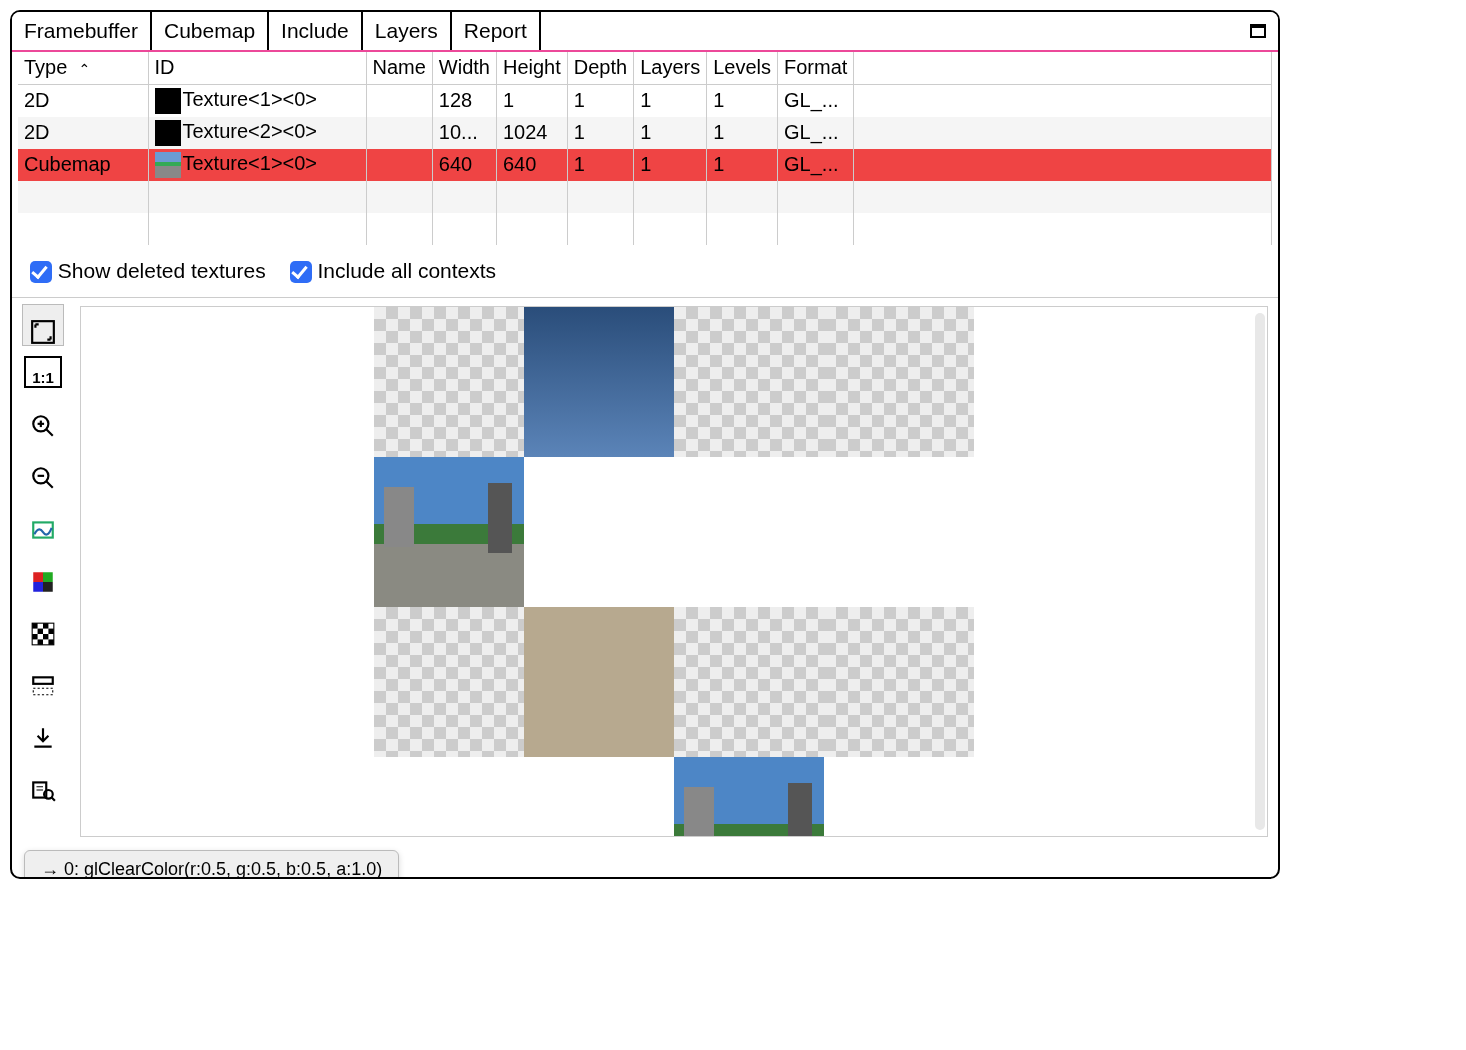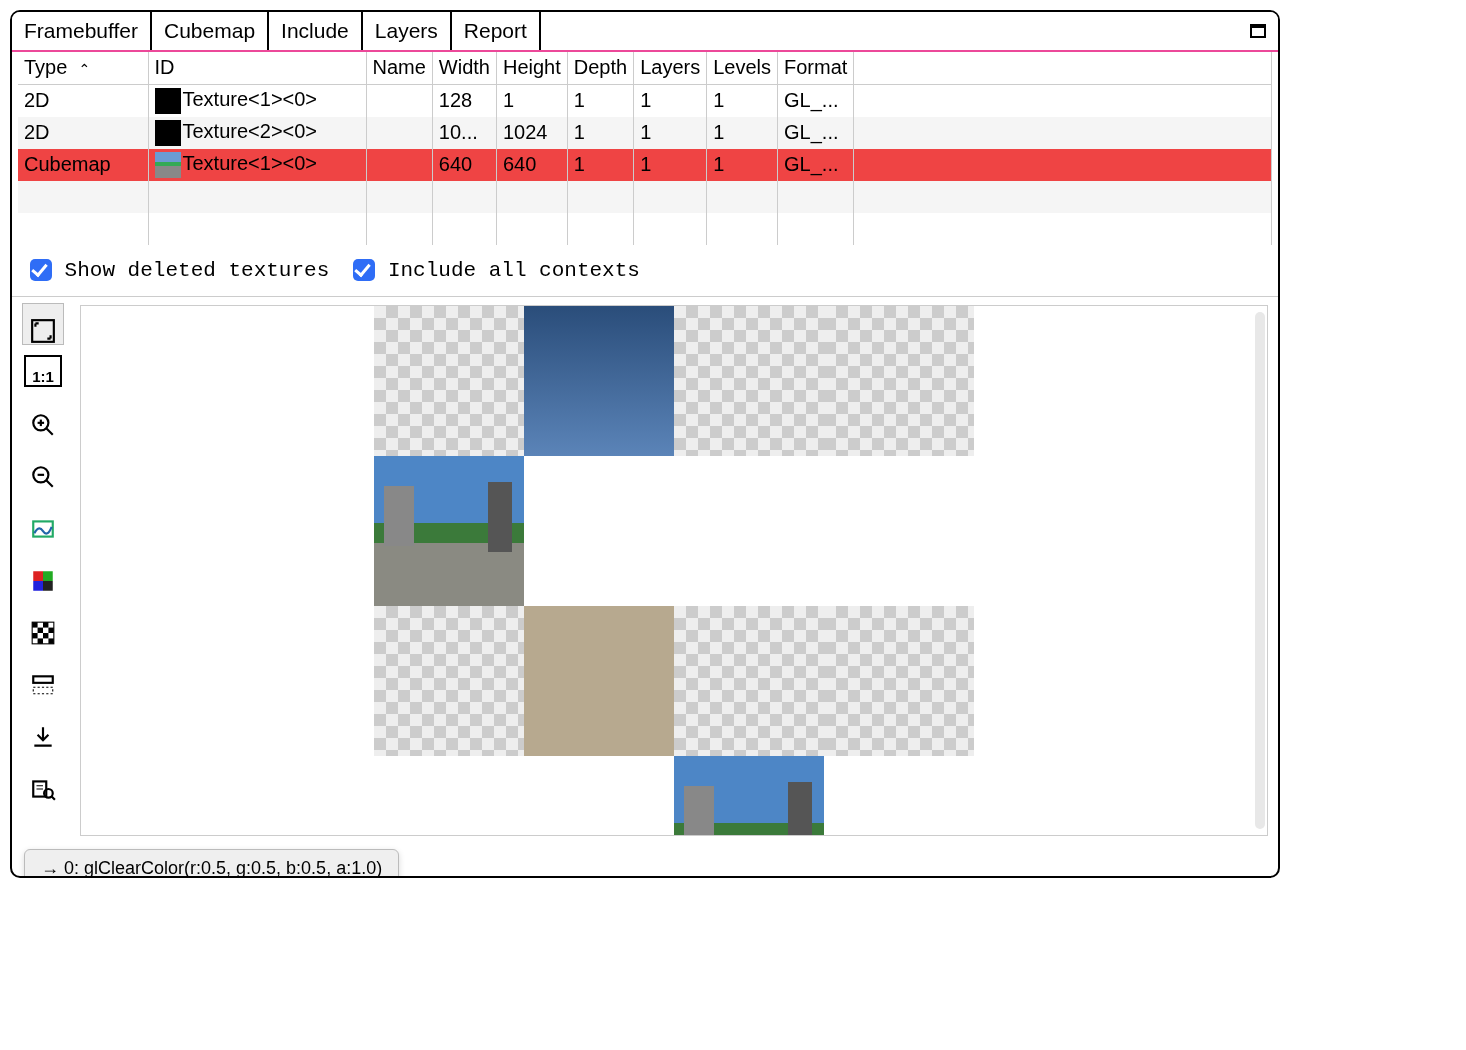--- a/index.html
+++ b/index.html
@@ -55,21 +55,21 @@
     white-space: nowrap;
     overflow:hidden; text-overflow:ellipsis;
   }
   table.textable th { font-weight: 400; border-bottom: 1px solid #ccc; margin-left: 40px; }
   table.textable tr.even { background: #f5f5f5; }
   table.textable tr.selected { background: #ef4444; }
   .swatch { display:inline-block; width:26px; height:26px; vertical-align:middle; margin-right:2px;}
   .swatch.black { background:#000; }
   .swatch.thumb { background: linear-gradient(#6b9bd2 40%, #3a5 40% 55%, #888 55%); }
   .sortcaret { font-size:14px; }
-  .checkrow { padding: 14px 18px; display:flex; gap: 24px; align-items:flex-start; font-size:21px;font-family:Liberation Mono, monospace; }
+  .checkrow { padding: 14px 18px; display:flex; gap: 24px; align-items:flex-start; font-size:21px; }
   .chk { width:22px; height:22px; border-radius:5px; background:#2f6df6; position:relative; display:inline-block; vertical-align:middle; }
   .chk::after { content:""; position:absolute; left:5px; top:2px; width:6px; height:12px; border:solid #fff; border-width:0 3px 3px 0; transform:rotate(40deg);}
   .viewerwrap { border-top:1px solid #ccc; display:flex; height: 540px; }
   .toolcol { width: 62px; padding: 6px; display:flex; flex-direction:column; gap:10px; align-items:center; }
   .tbtn { width:42px; height:42px; display:flex; align-items:flex-end; justify-content:center; cursor:pointer; border:1px solid transparent; position:relative;}
   .tbtn.active { background:#eee; border:1px solid #bbb; }
   .tbtn svg { width:26px; height:26px; }
   .viewer { flex:1; margin:8px 10px 0 6px; border:1px solid #ccc; position:relative; display:flex; align-items:flex-start; justify-content:center; overflow:hidden; }
   .cubemap { position:relative; width:600px; height:450px; margin-top:0;}
   .face { position:absolute; width:150px; height:150px; }

